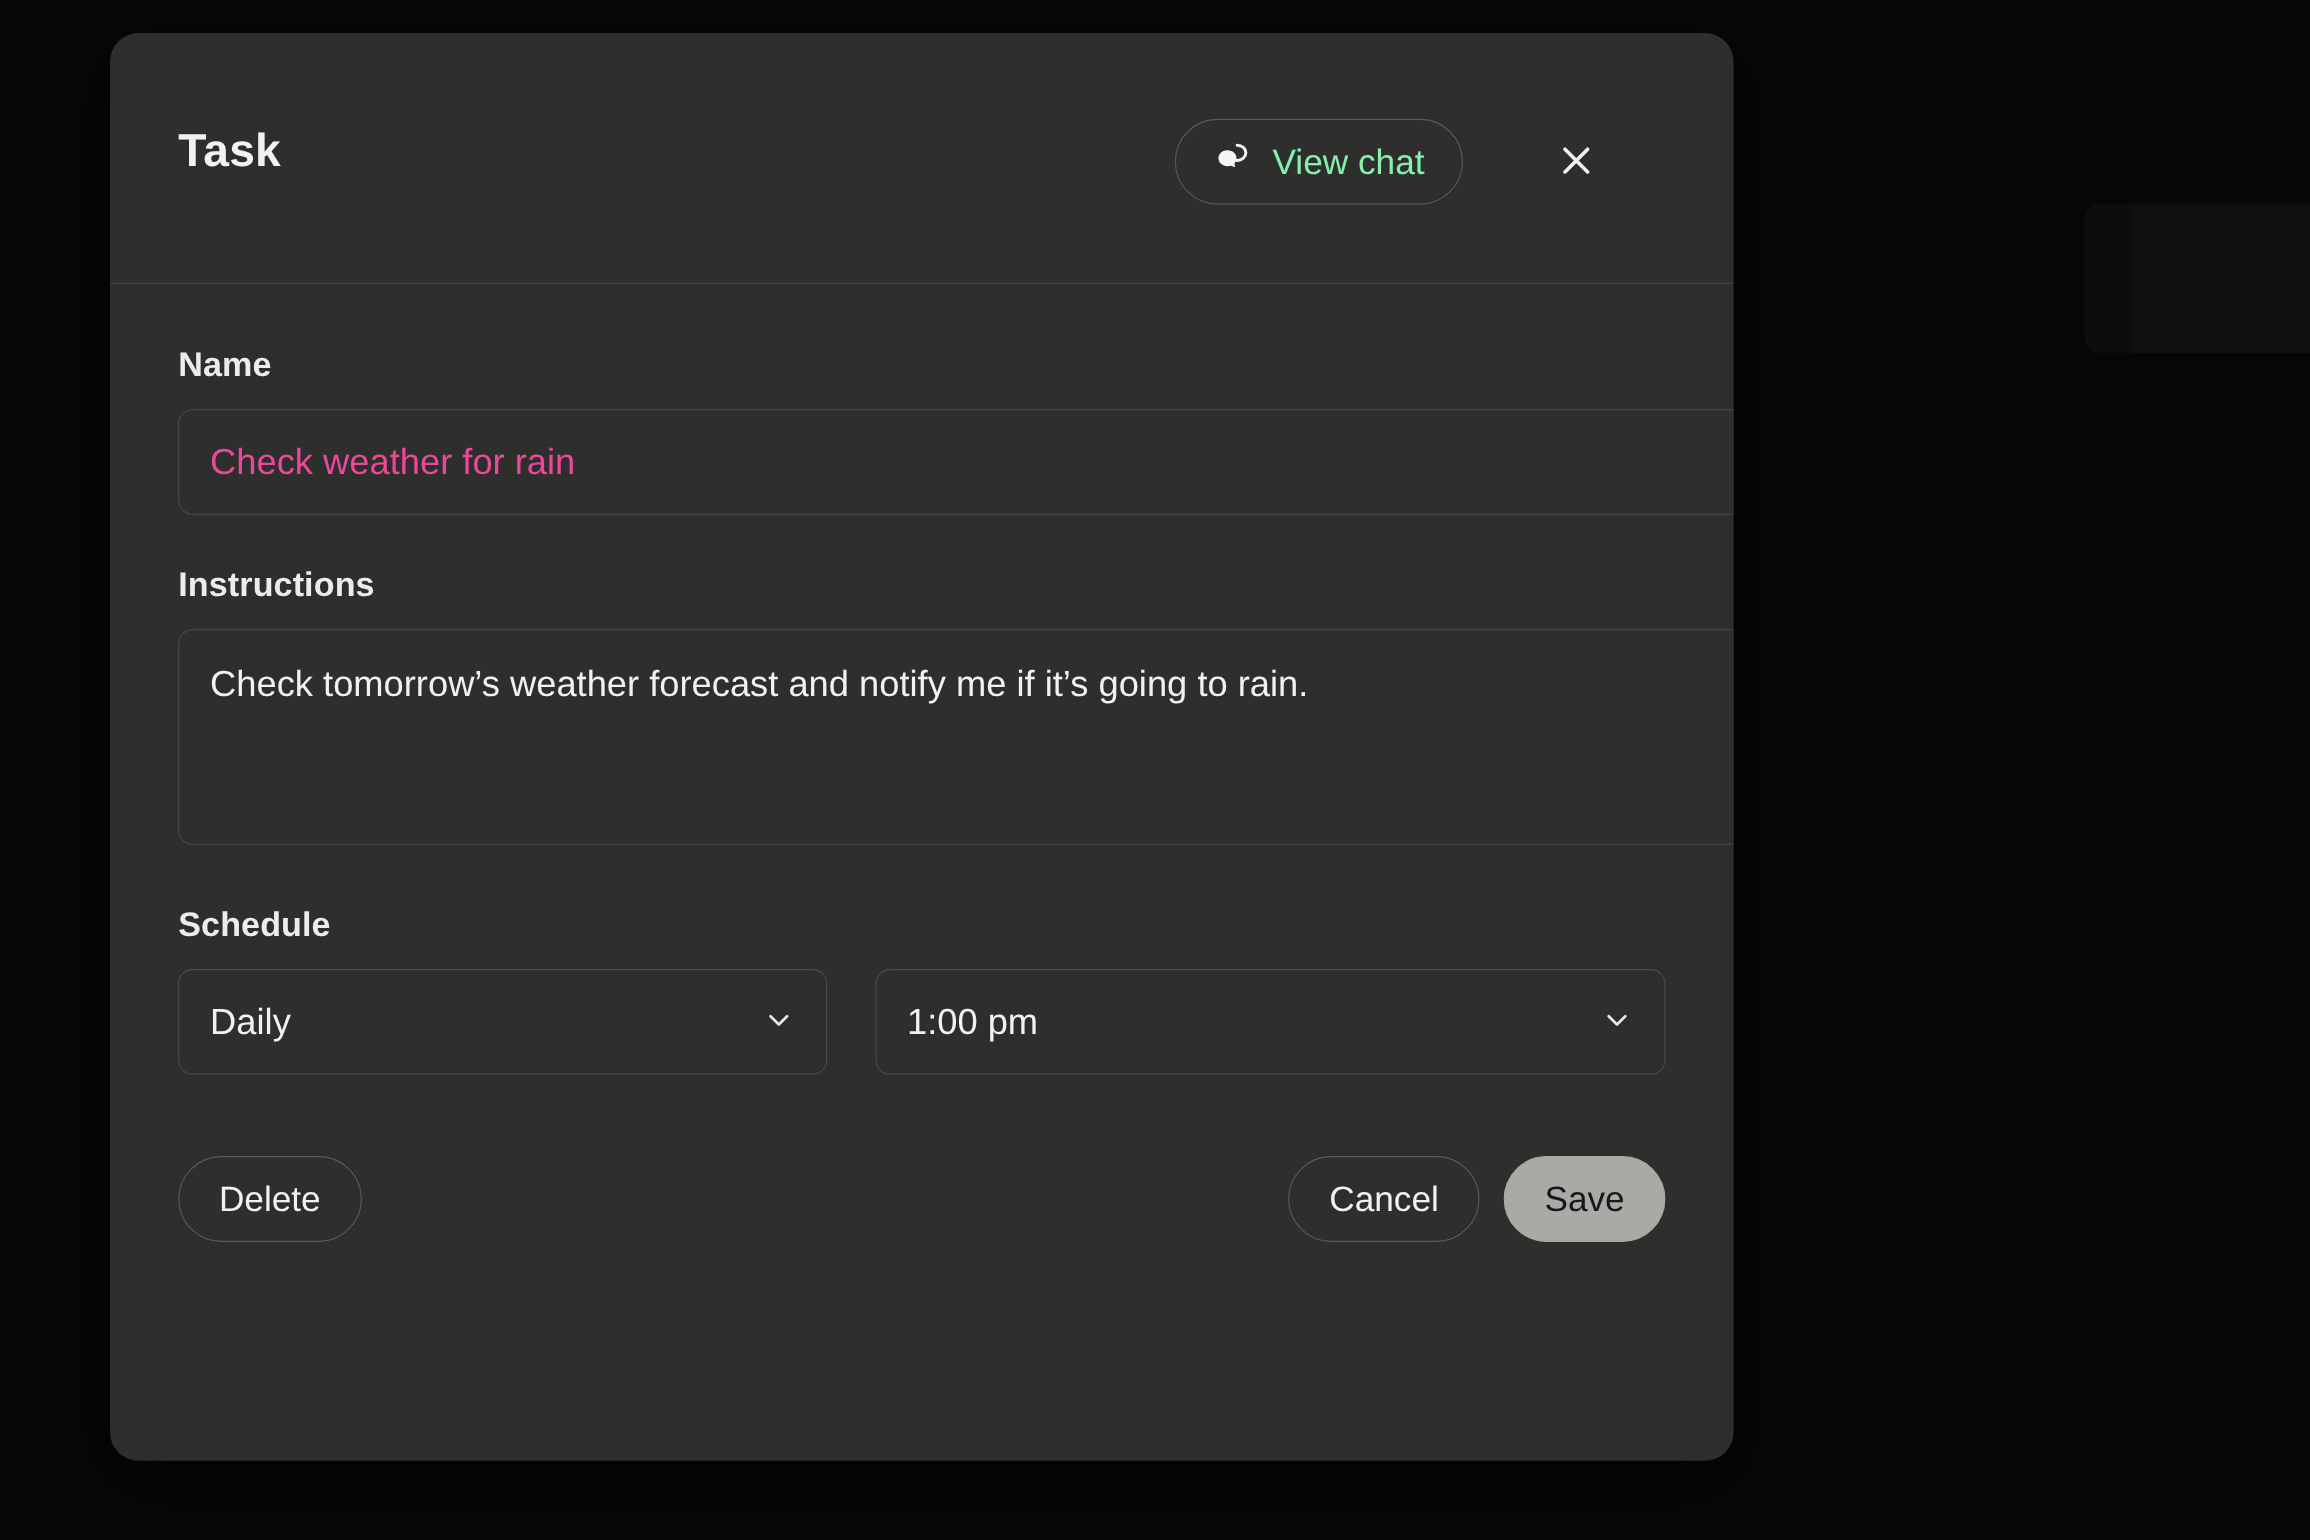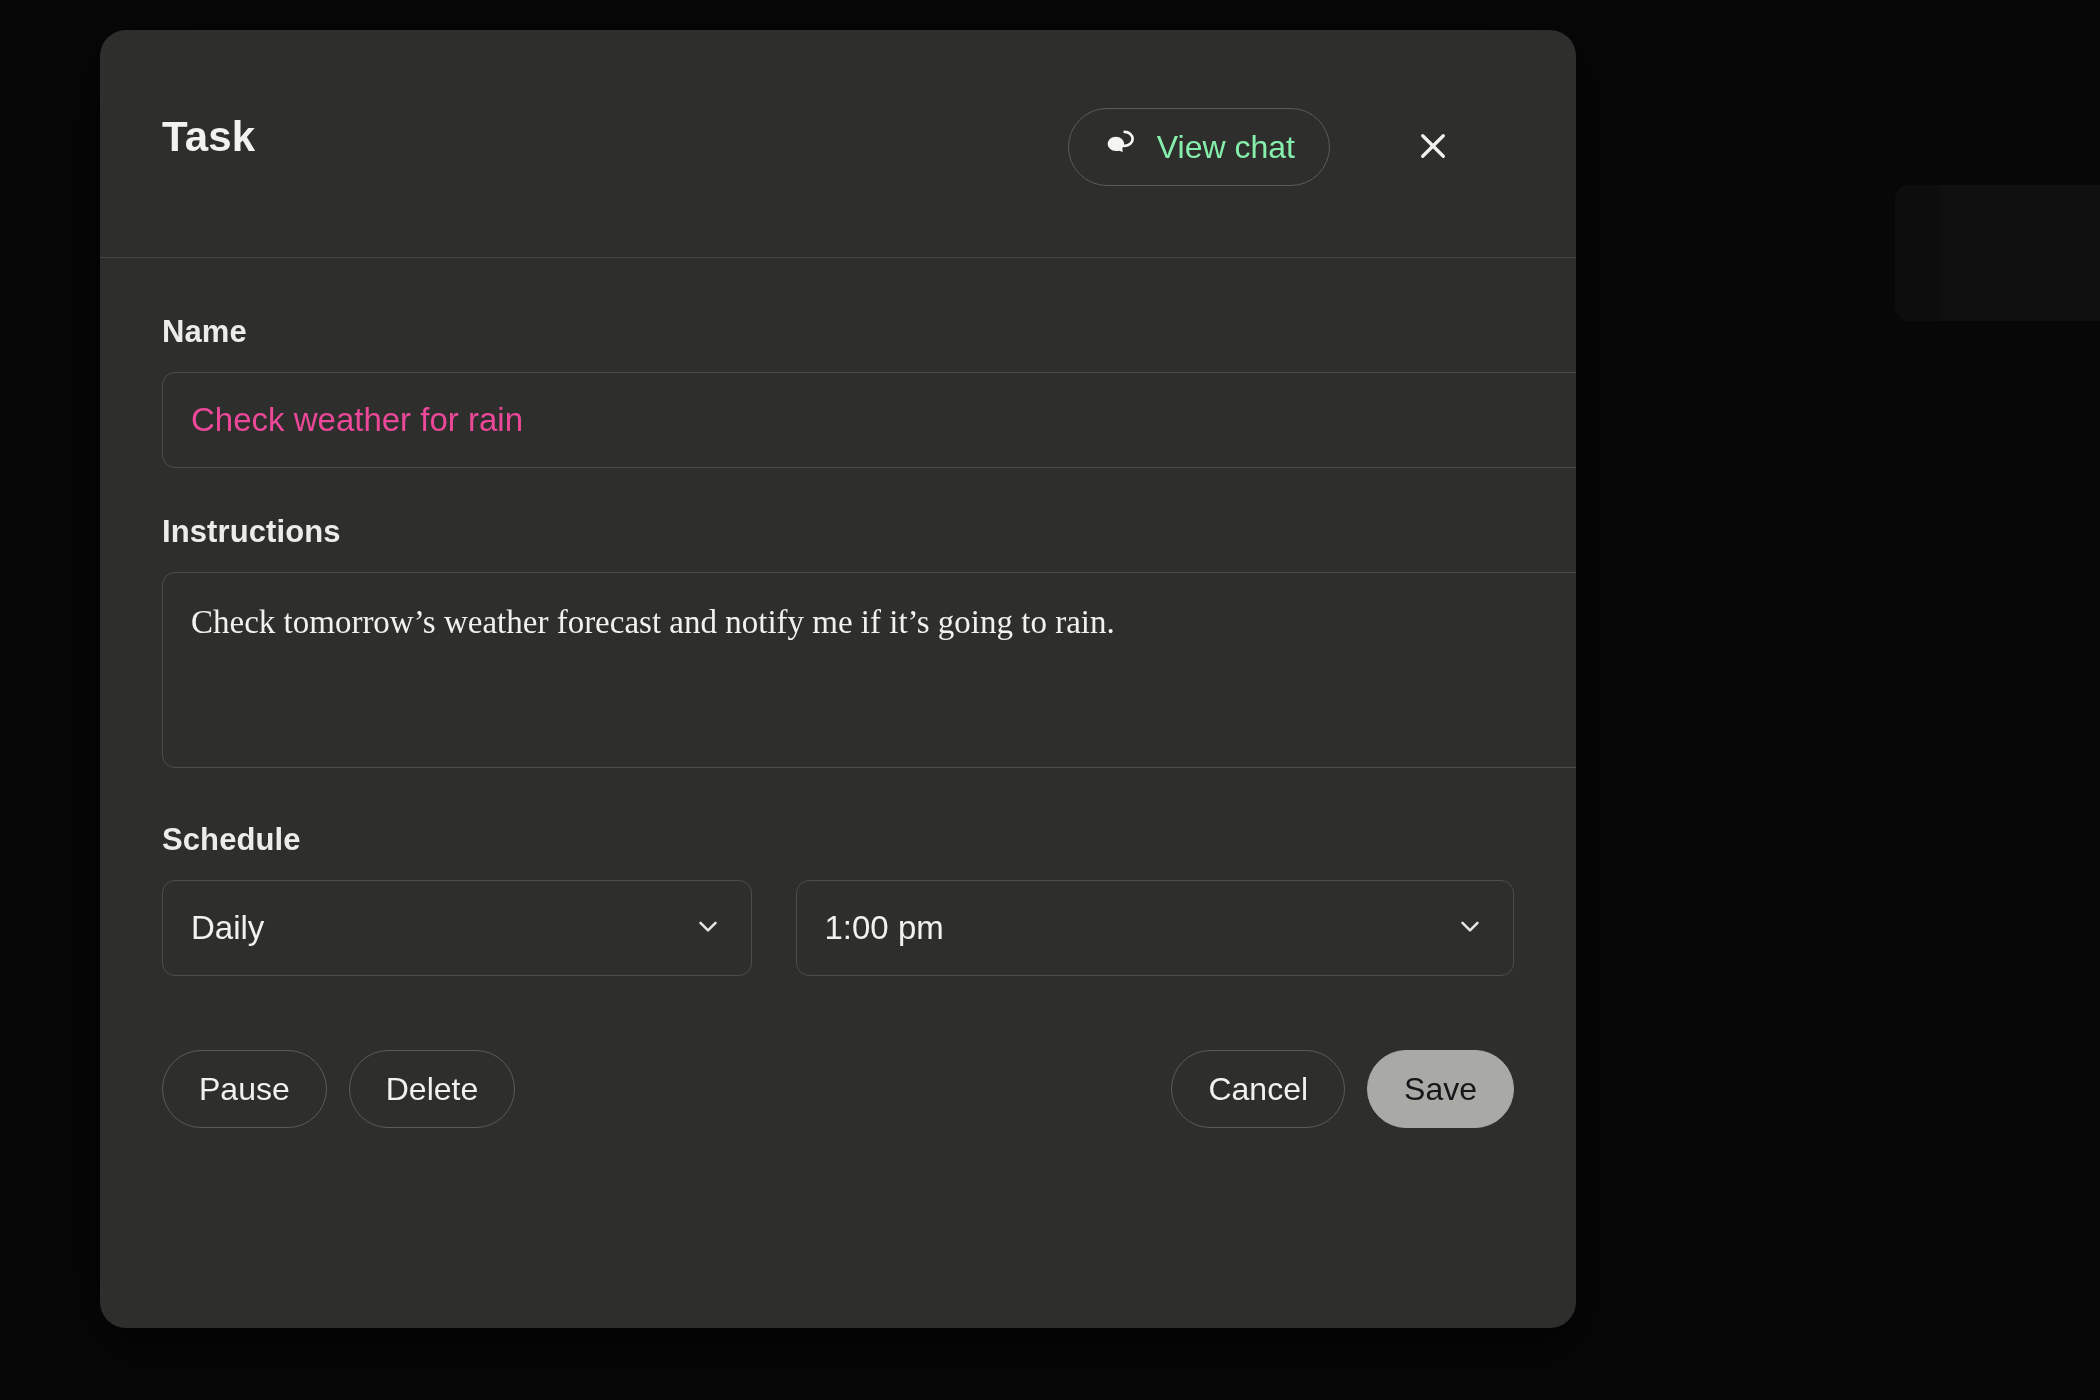--- a/index.html
+++ b/index.html
@@ -123,21 +123,21 @@
     outline: none;
   }
   .textarea-input {
     width: 1676px;
     height: 196px;
     background: #2e2e2c;
     border: 1px solid #4c4c4a;
     border-radius: 13px;
     color: #f1f1ef;
     font-size: 33px;
-    font-family: Liberation Serif, serif;
+    font-family: Liberation Sans, sans-serif;
     padding: 27px 28px;
     resize: none;
     outline: none;
     line-height: 1.35;
   }
   .field-block { margin-bottom: 46px; }
   #instructions-block { margin-bottom: 50px; }
 
   
   #schedule-row {
@@ -258,21 +258,20 @@
             <svg width="30" height="30" viewBox="0 0 24 24" fill="none" aria-hidden="true">
               <path d="M6 9.5 L12 15.5 L18 9.5" stroke="#e6e6e4" stroke-width="2" stroke-linecap="round" stroke-linejoin="round"></path>
             </svg>
           </span>
         </div>
 
       </div>
     </div>
 
     <div id="modal-footer">
-      <button class="btn btn-outline" id="pause-button">Pause</button>
       <button class="btn btn-outline" id="delete-button">Delete</button>
       <div class="footer-spacer"></div>
       <button class="btn btn-outline" id="cancel-button">Cancel</button>
       <button class="btn btn-primary" id="save-button">Save</button>
     </div>
 
   </div>
 </div>
 
 </body></html>

